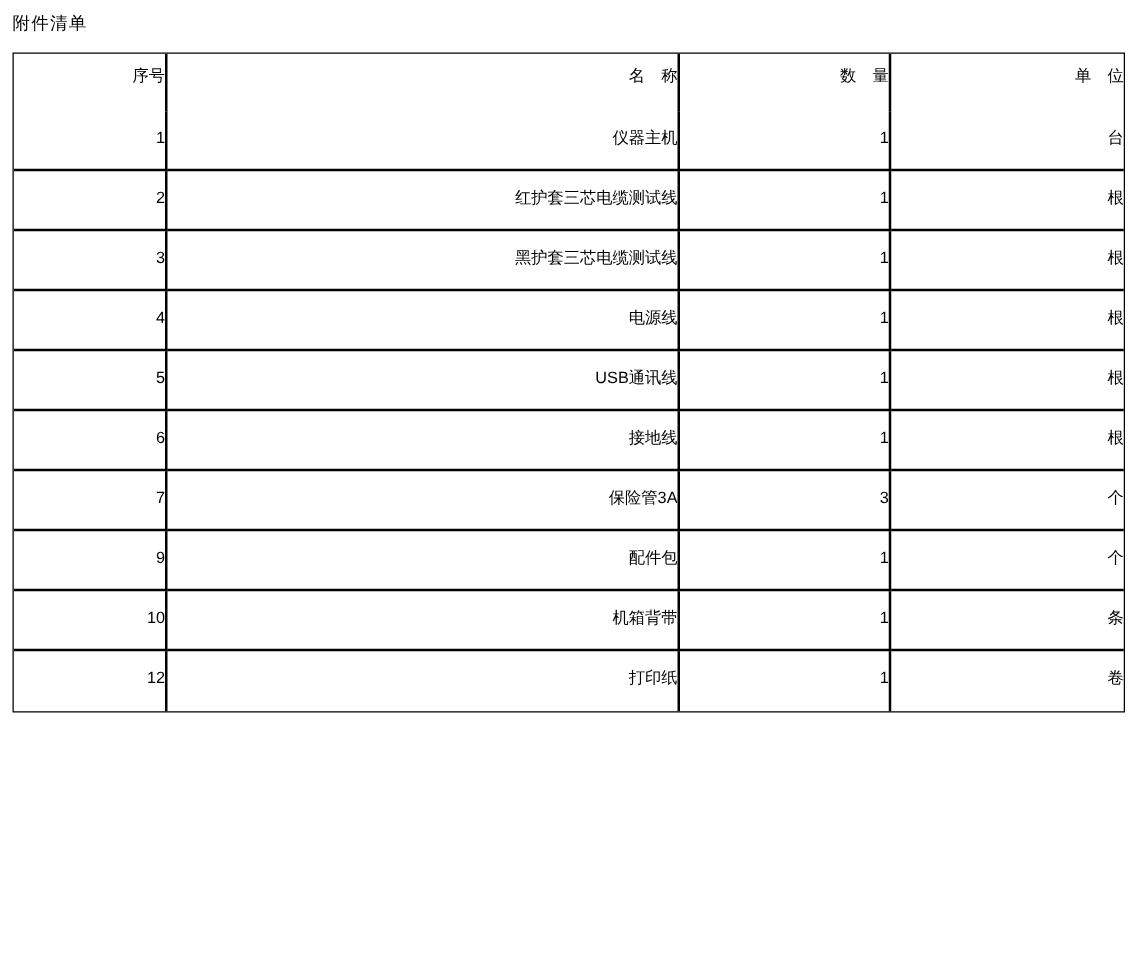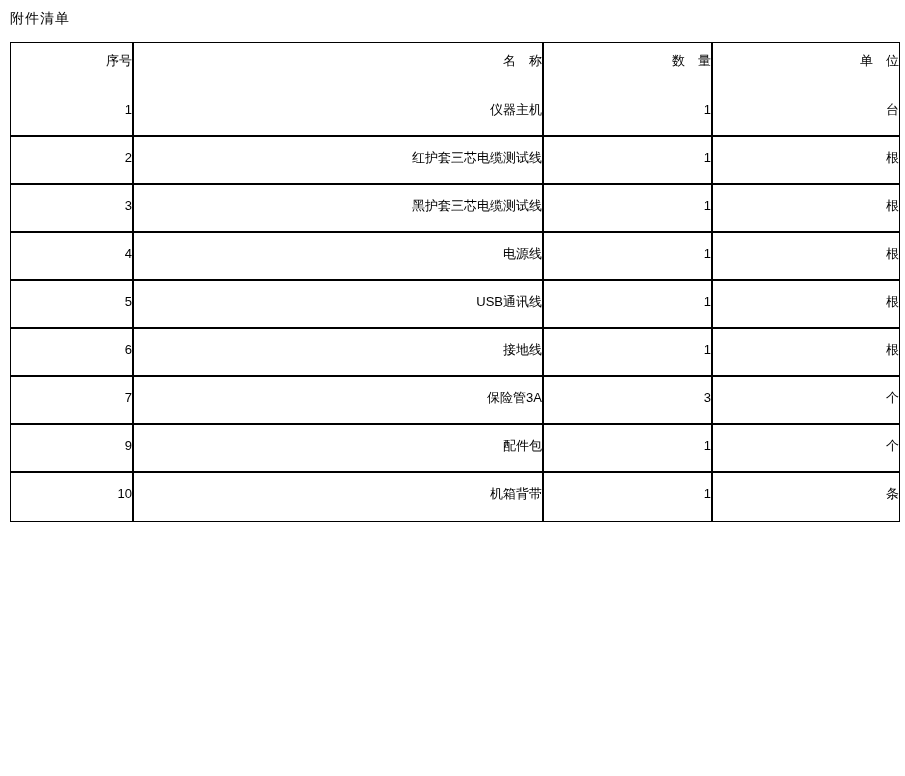--- a/index.html
+++ b/index.html
@@ -130,14 +130,20 @@
       <td>配件包</td>
       <td>1</td>
       <td>个</td>
     </tr>
     <tr>
       <td>10</td>
       <td>机箱背带</td>
       <td>1</td>
       <td>条</td>
     </tr>
+    <tr>
+      <td>12</td>
+      <td>打印纸</td>
+      <td>1</td>
+      <td>卷</td>
+    </tr>
   </tbody>
 </table>
 
 </body></html>

